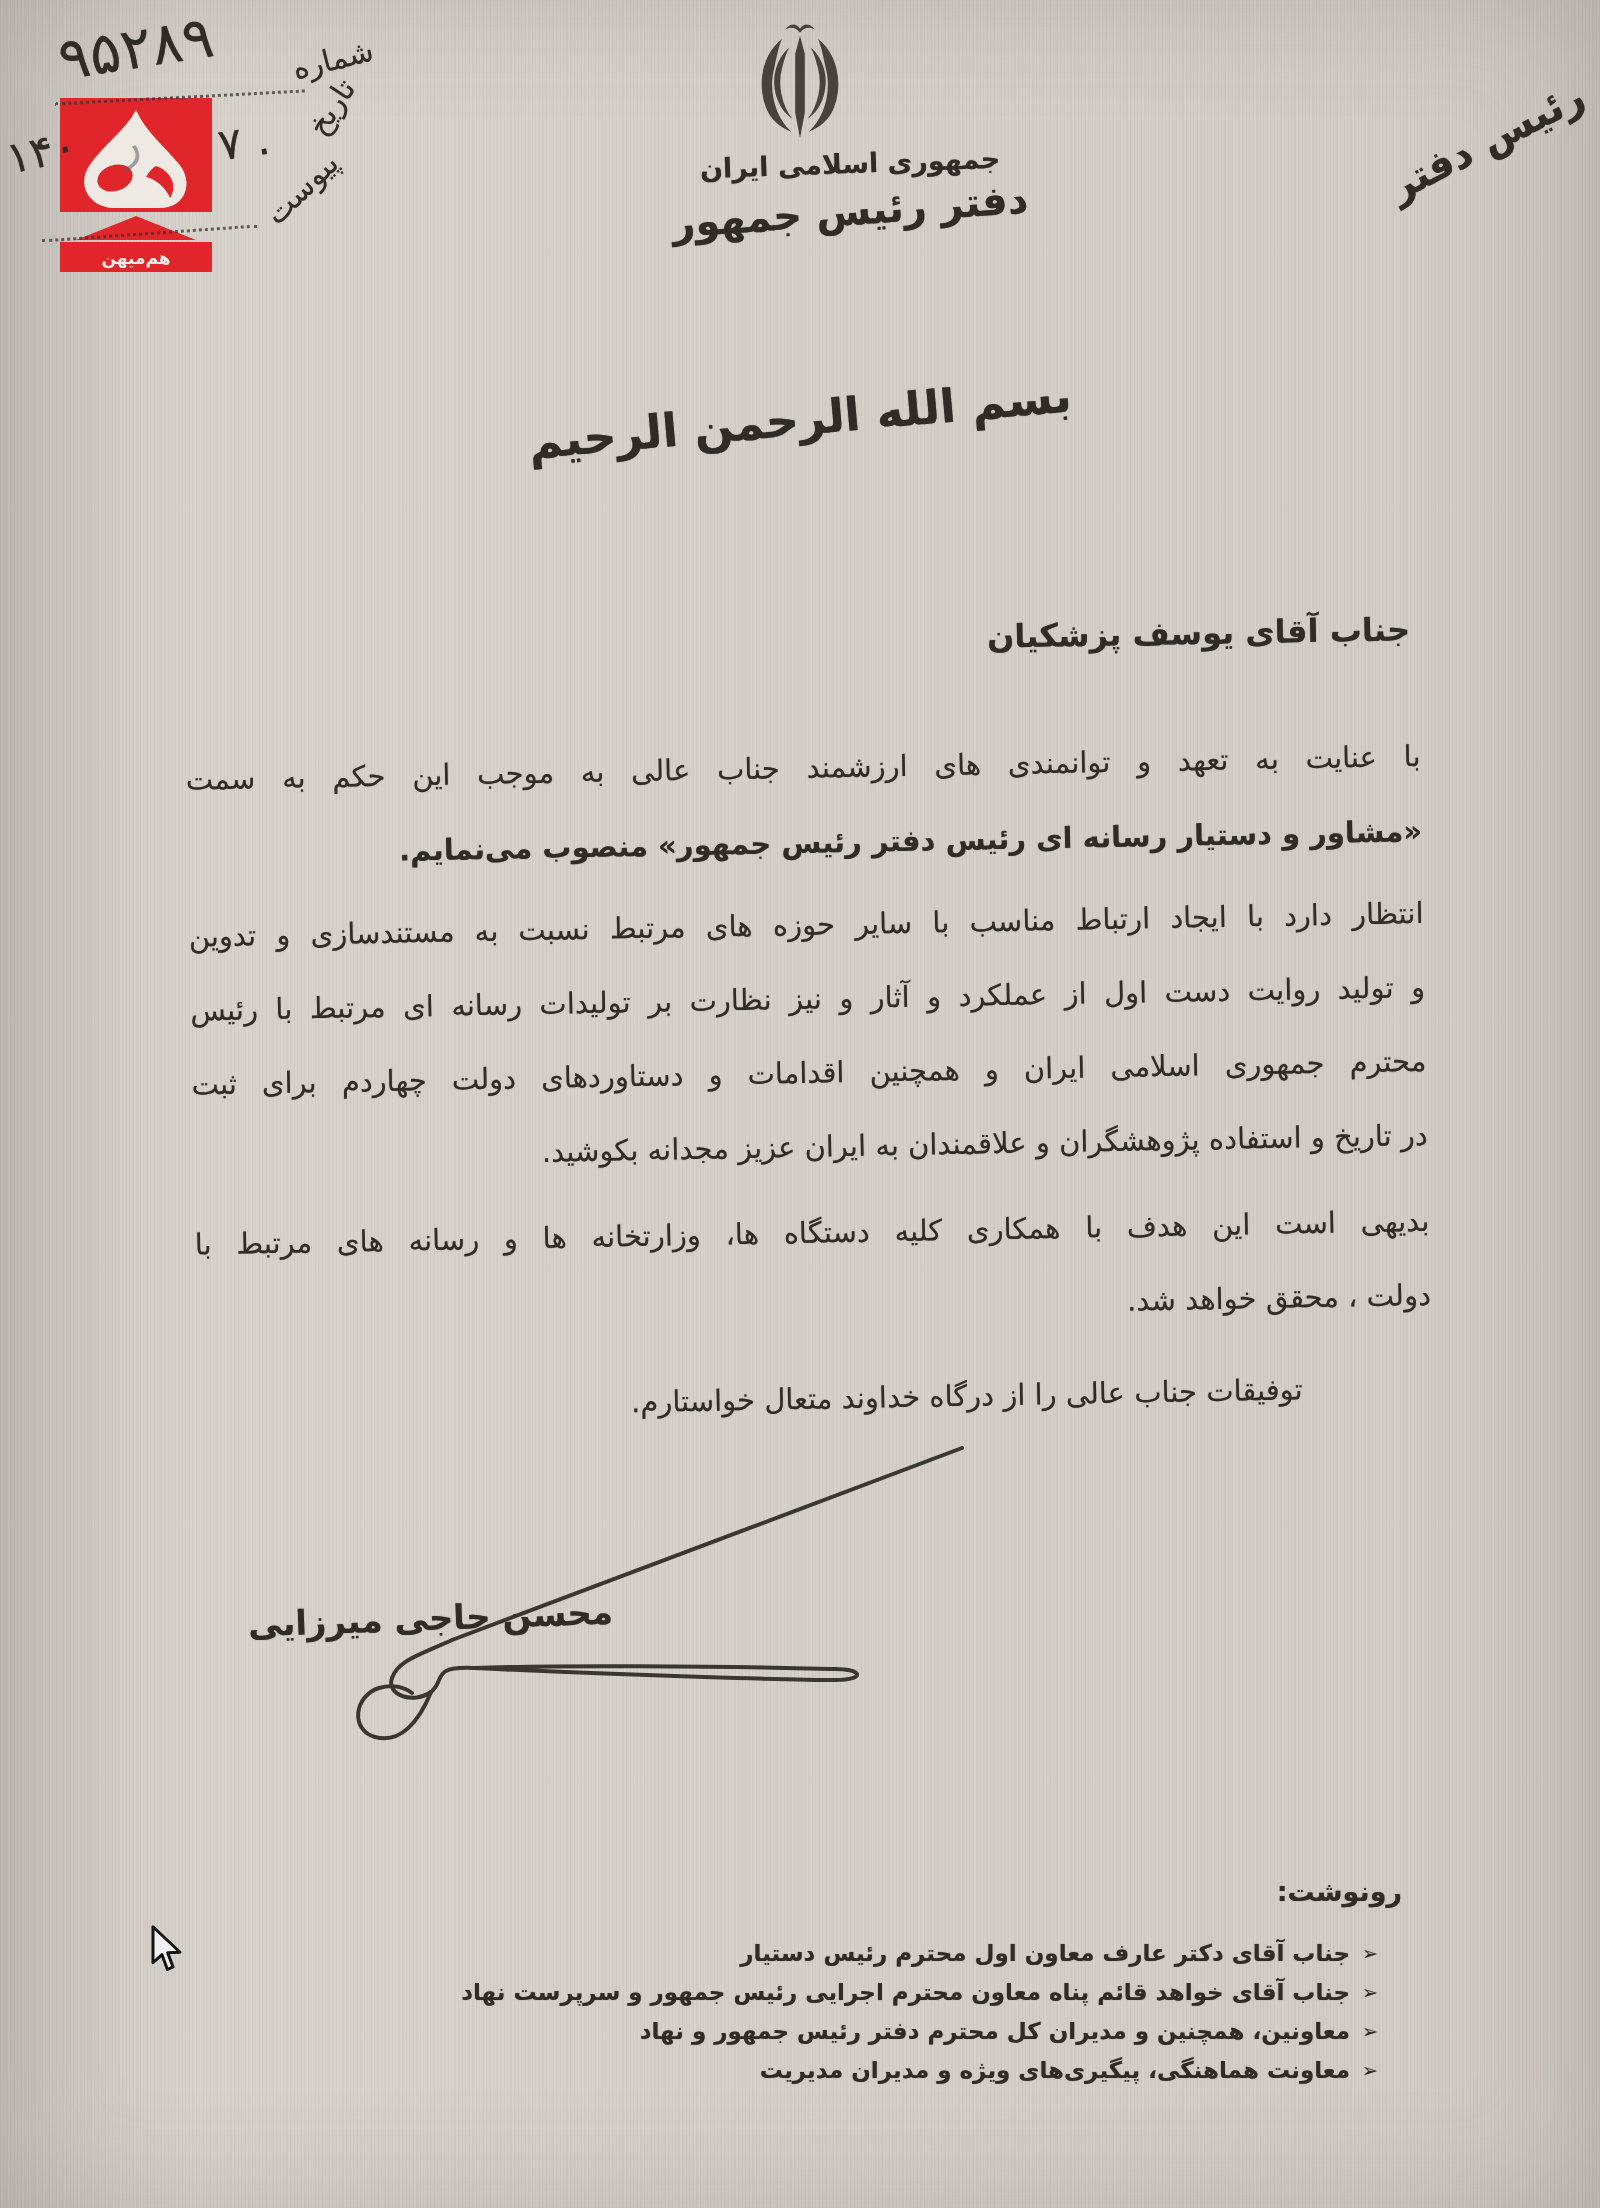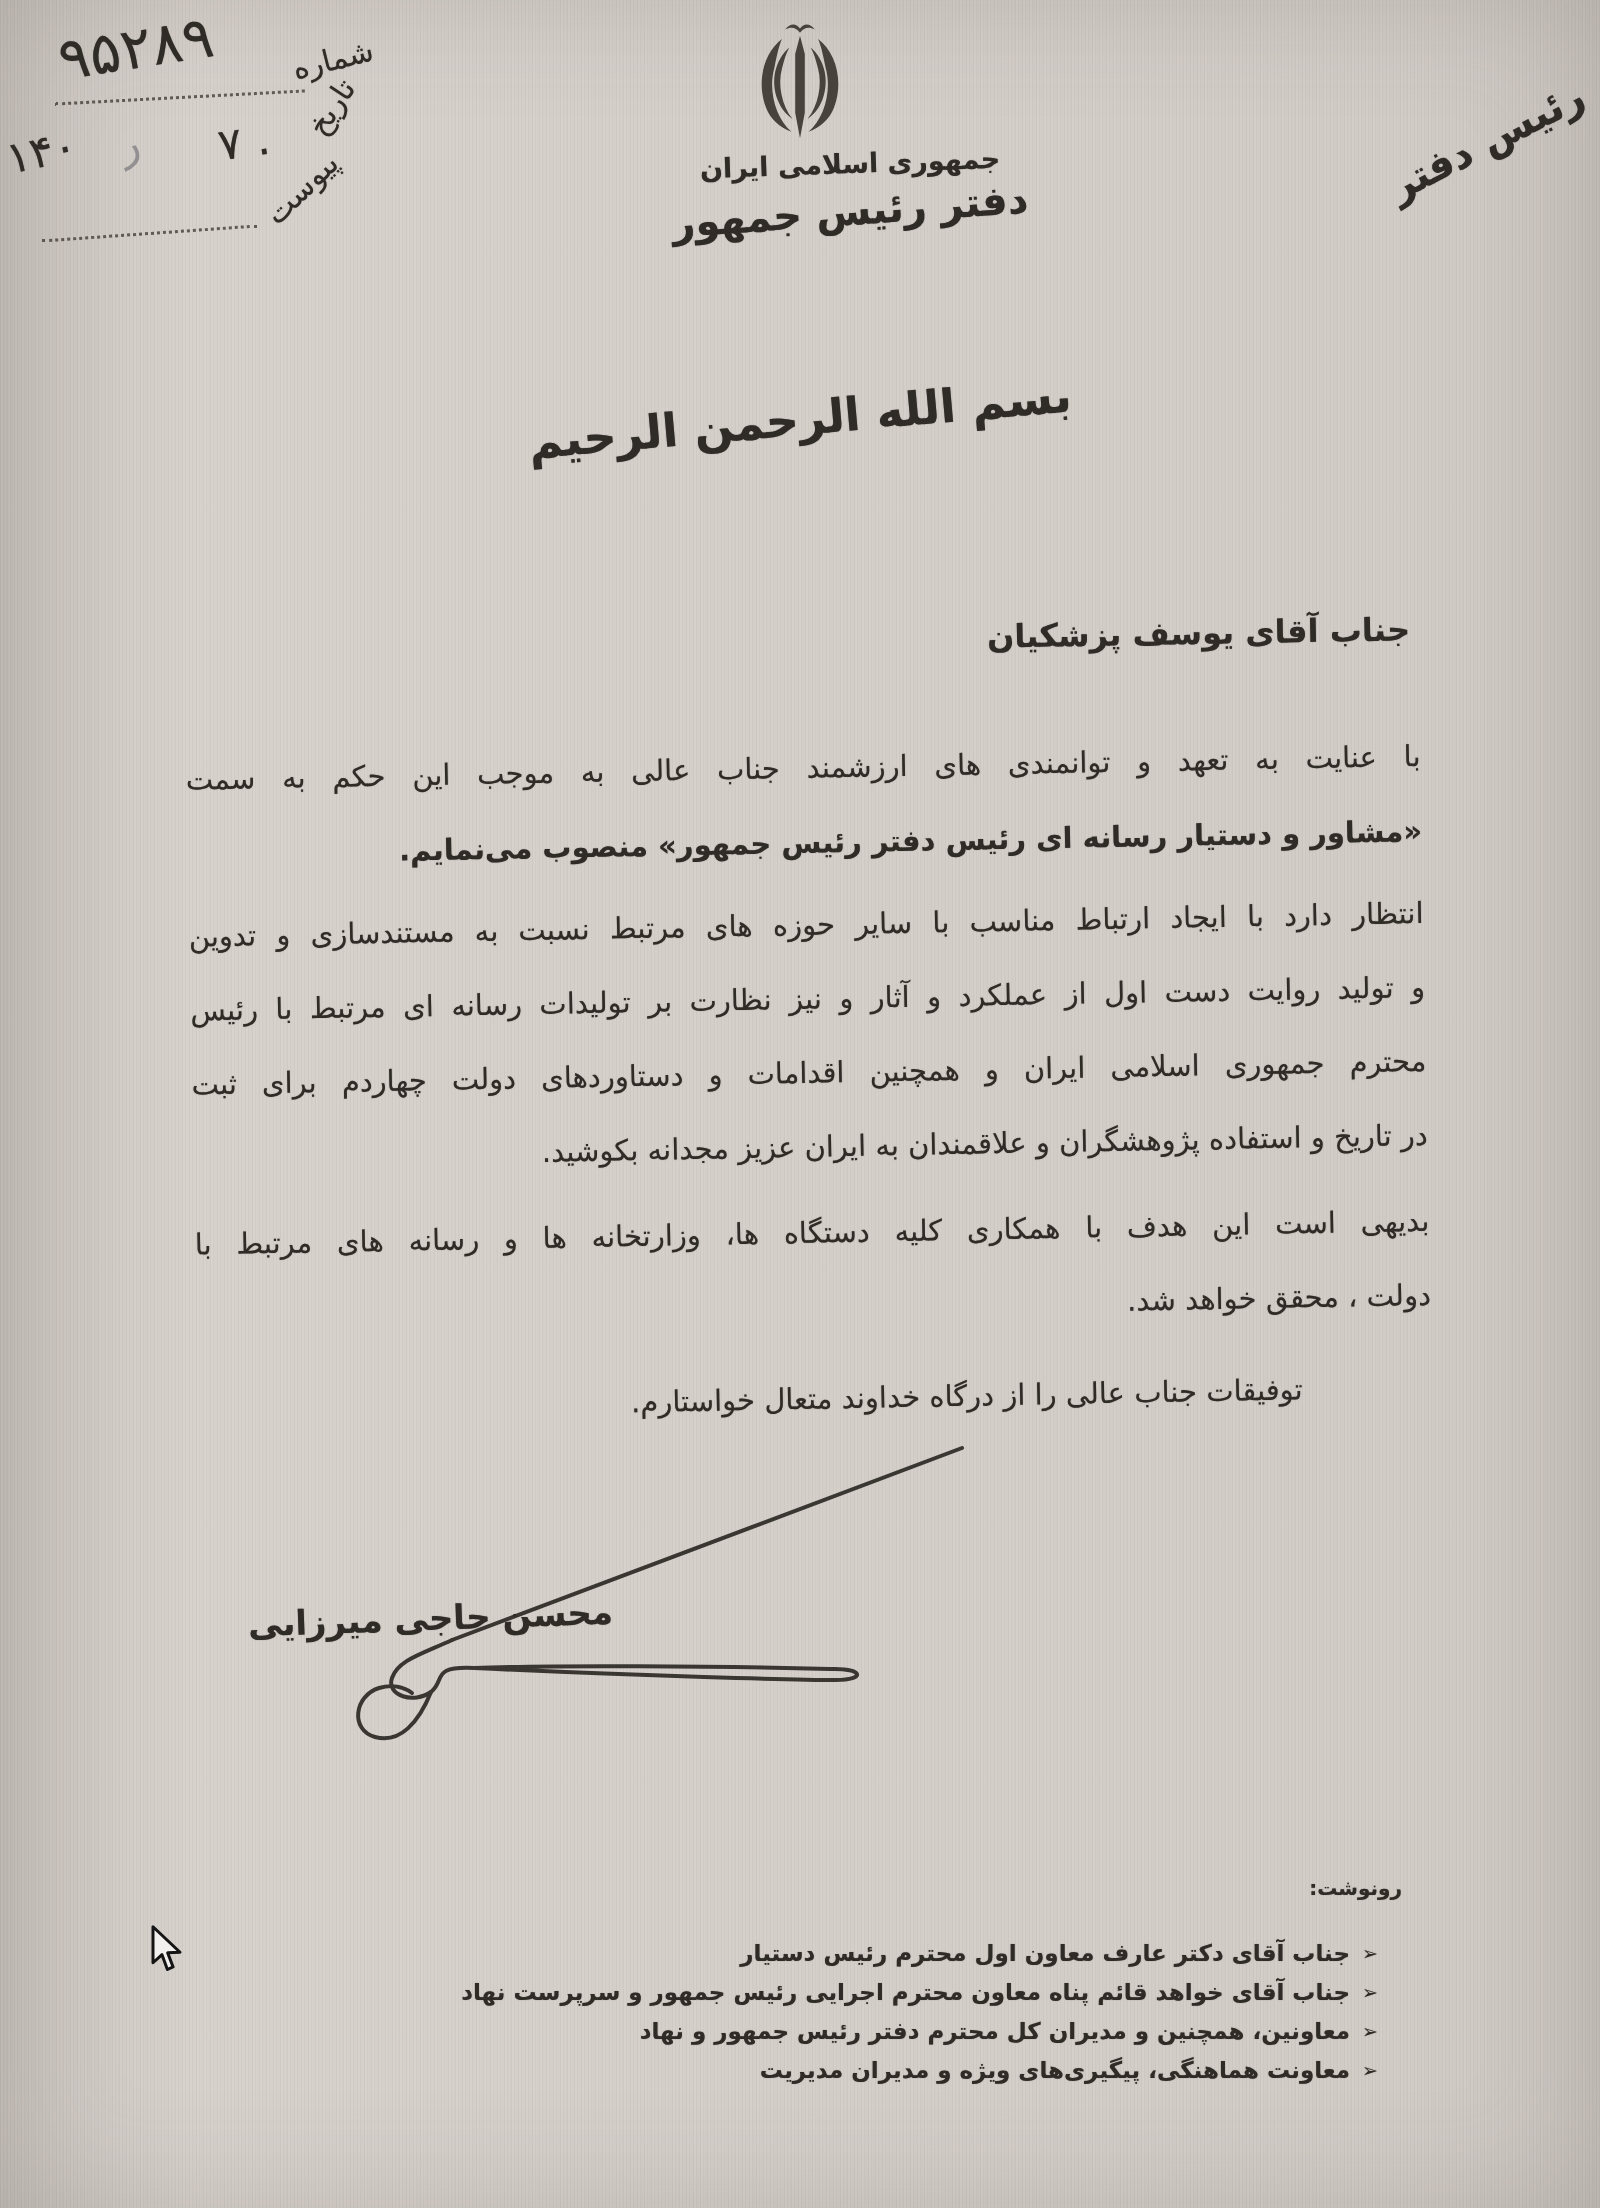--- a/index.html
+++ b/index.html
@@ -28,20 +28,31 @@
   
   .ccitem{direction:rtl;display:flex;align-items:baseline;gap:12px;font-size:23px;font-weight:600;color:#2f2b26;text-shadow:0 0 1px rgba(47,43,38,.5);white-space:nowrap;}
   .ccitem .arrow{font-size:19px;transform:translateY(-1px);}
   svg text{font-family:"DejaVu Sans",sans-serif;}
 </style>
 </head>
 <body>
 
 <div class="page">
 
+  <div class="abs" style="left:58px;top:98px;width:158px;height:182px;">
+    <svg width="158" height="182" viewBox="0 0 158 182">
+      <rect x="2" y="0" width="152" height="114" fill="#e0262a"></rect>
+      <path d="M78 12 C66 34 44 48 31 68 C19 86 30 108 54 110 L102 110 C128 110 136 84 121 66 C106 48 88 34 78 12 Z" fill="#efe9e4"></path>
+      <ellipse cx="57" cy="80" rx="18" ry="13" fill="#e0262a" transform="rotate(-18 57 80)"></ellipse>
+      <path d="M98 68 C113 73 120 88 112 100 C108 90 98 81 88 79 C91 74 94 70 98 68 Z" fill="#e0262a"></path>
+      <path d="M18 142 L78 118 L138 142 Z" fill="#e0262a"></path>
+      <rect x="2" y="144" width="152" height="30" fill="#e0262a"></rect>
+      <text x="78" y="166" text-anchor="middle" font-size="17" font-weight="bold" fill="#f3ece7">هم‌میهن</text>
+    </svg>
+  </div>
 
   <div class="abs ink hand" style="left:58px;top:14px;font-size:58px;transform:rotate(-9deg);">۹۵۲۸۹</div>
   <div class="abs ink" style="left:292px;top:42px;font-size:30px;transform:rotate(-14deg);">شماره</div>
   <div class="abs dotline" style="left:55px;top:96px;width:250px;transform:rotate(-3deg);"></div>
 
   <div class="abs ink hand" style="left:6px;top:126px;font-size:44px;transform:rotate(-12deg);">۱۴۰</div>
   <div class="abs hand" style="left:118px;top:120px;font-size:42px;color:rgba(95,95,102,.55);transform:rotate(-20deg);">ر</div>
   <div class="abs ink hand" style="left:218px;top:116px;font-size:44px;transform:rotate(-8deg);">۷ .</div>
   <div class="abs ink" style="left:300px;top:122px;font-size:30px;transform:rotate(-56deg);transform-origin:0 0;">تاریخ</div>
 
@@ -85,21 +96,21 @@
   <div class="abs" style="left:220px;top:1430px;width:780px;height:330px;">
     <svg width="780" height="330" viewBox="0 0 780 330">
       <g fill="none" stroke="#2d2a26" stroke-width="4" stroke-linecap="round" opacity="0.92">
         <path d="M742 18 L232 210"></path>
         <path d="M232 210 C202 224 178 230 172 248 C166 266 194 274 211 262 C226 250 210 236 254 238 C420 246 580 250 616 250 C646 250 644 238 610 239 C500 236 330 235 254 238"></path>
         <path d="M211 262 C199 292 180 314 155 307 C130 300 134 266 159 258 C172 254 184 257 192 263"></path>
       </g>
     </svg>
   </div>
 
-  <div class="abs ink rtl" style="right:198px;top:1876px;font-size:20px;font-weight:700;">رونوشت:</div>
+  <div class="abs ink rtl" style="right:198px;top:1876px;font-size:27px;font-weight:700;">رونوشت:</div>
   <div class="abs" style="right:222px;top:1940px;display:flex;flex-direction:column;align-items:flex-end;gap:13px;">
     <div class="ccitem">
       <span class="arrow">➢</span>
       <span>جناب آقای دکتر عارف معاون اول محترم رئیس دستیار</span>
     </div>
     <div class="ccitem">
       <span class="arrow">➢</span>
       <span>جناب آقای خواهد قائم پناه معاون محترم اجرایی رئیس جمهور و سرپرست نهاد</span>
     </div>
     <div class="ccitem">

